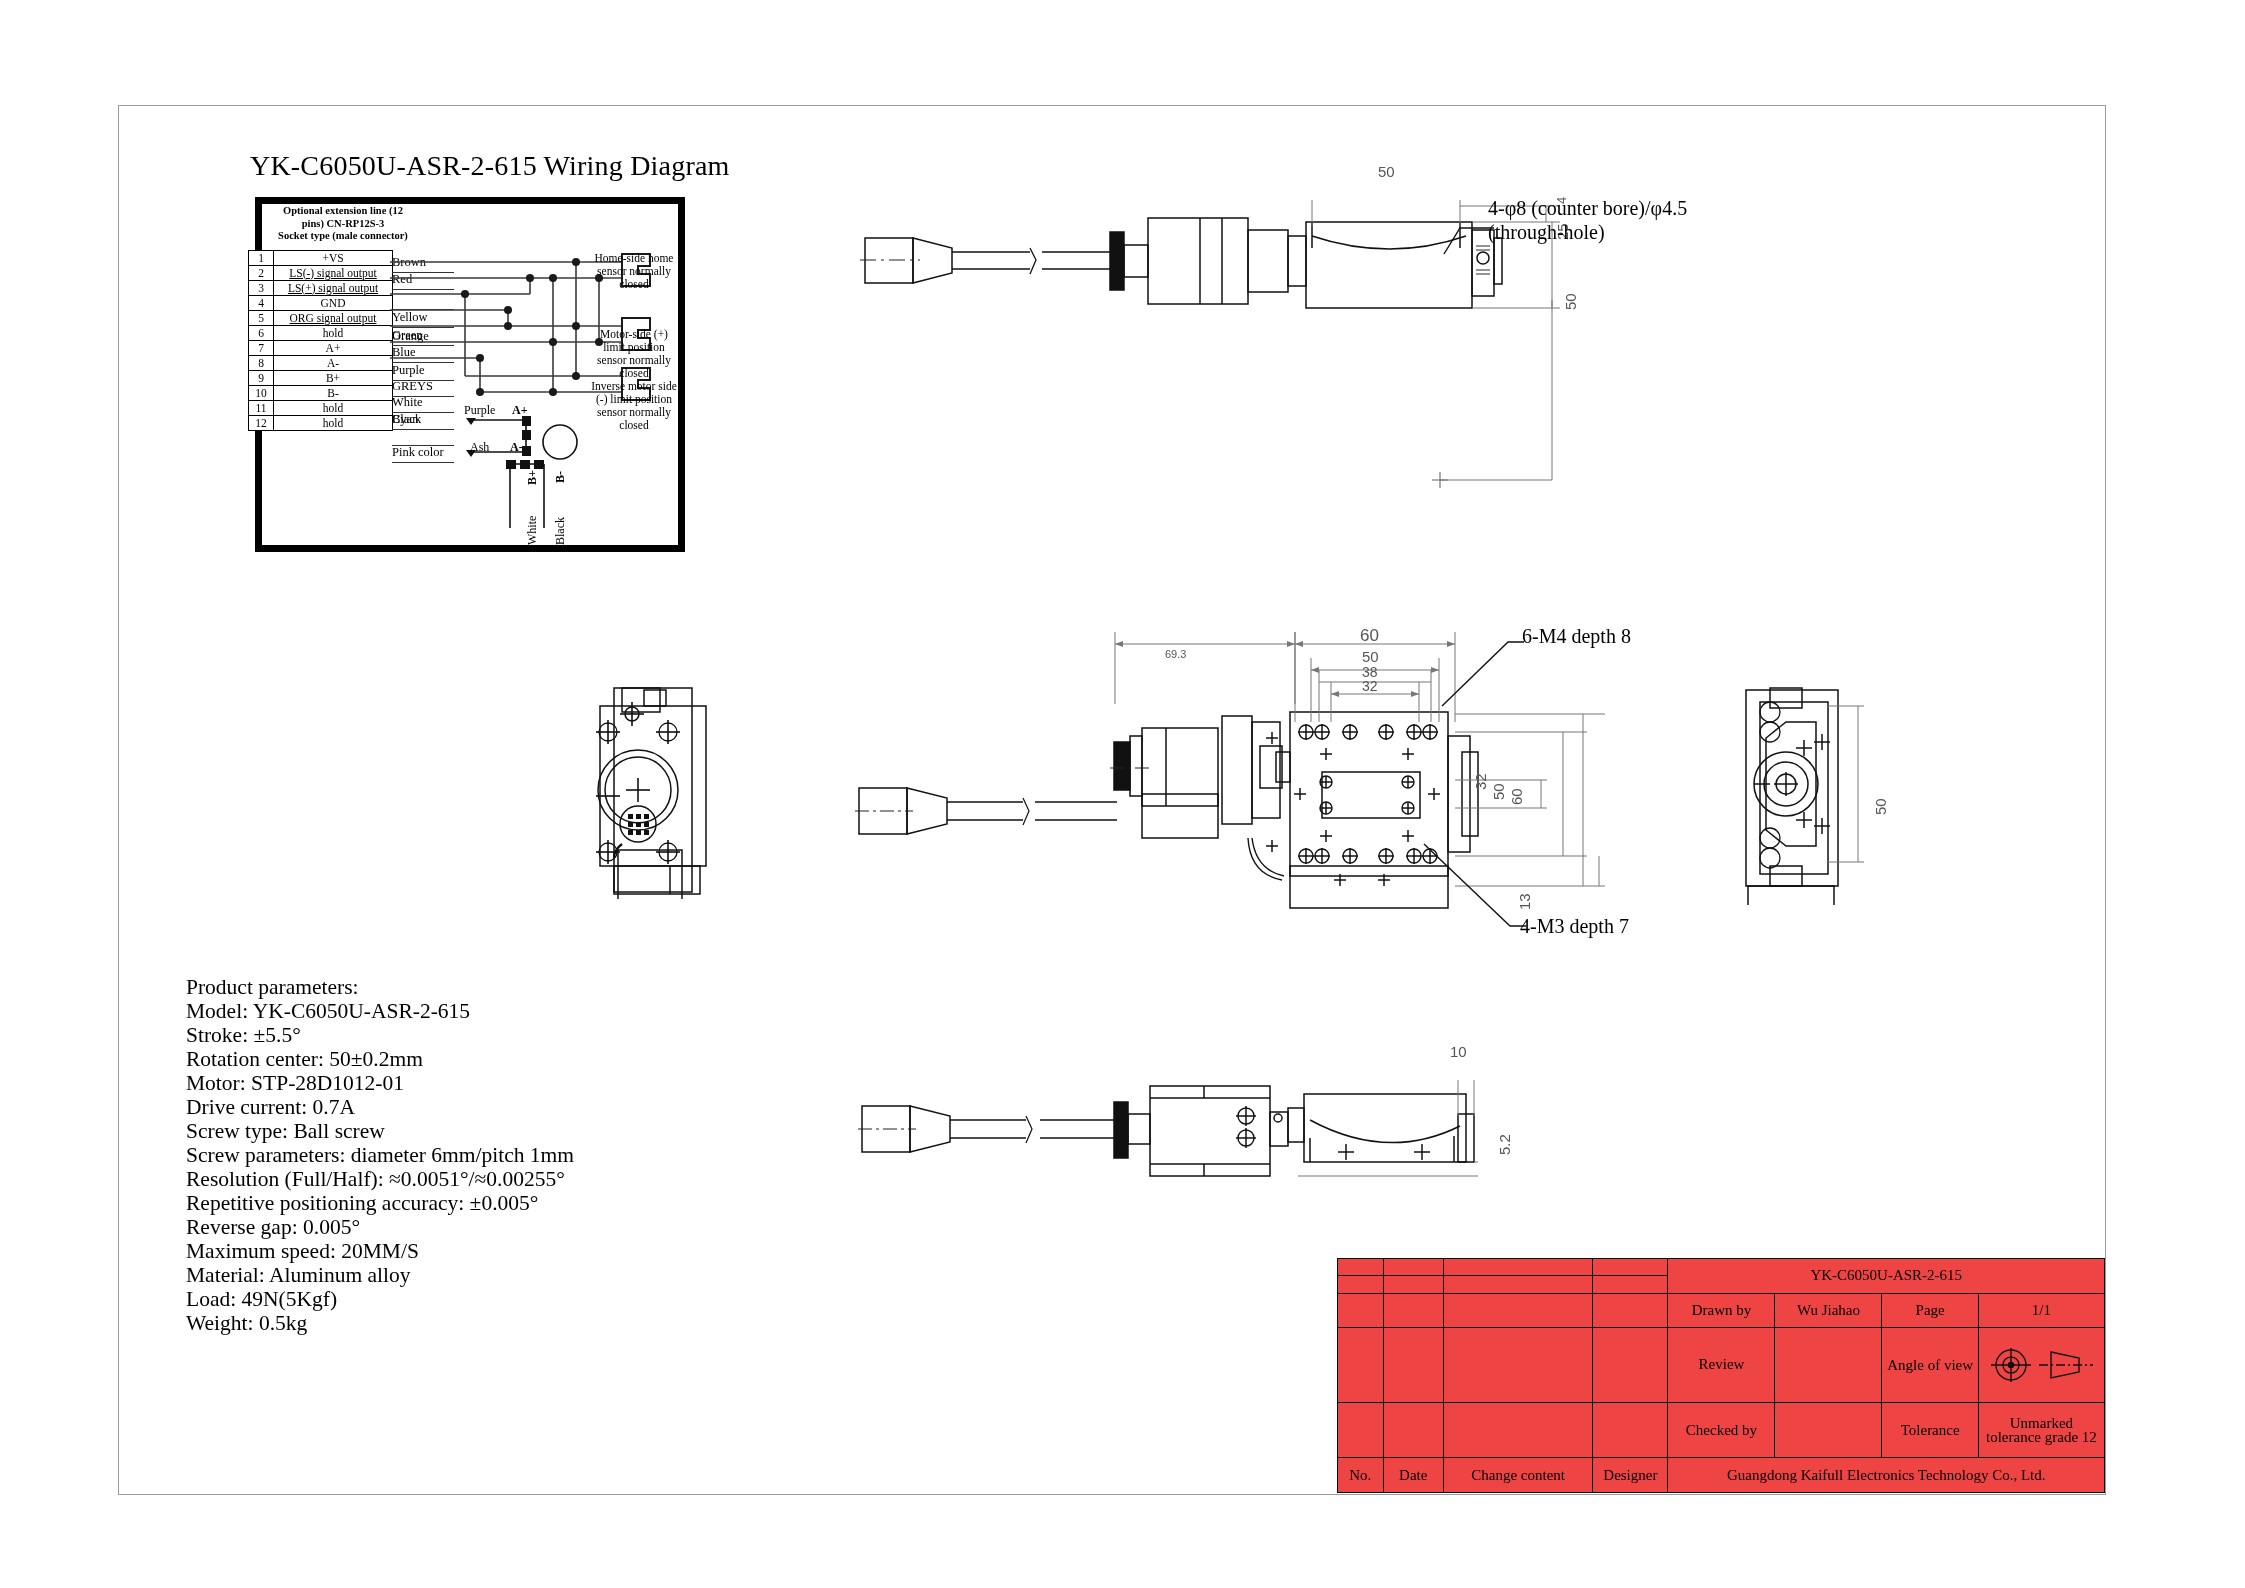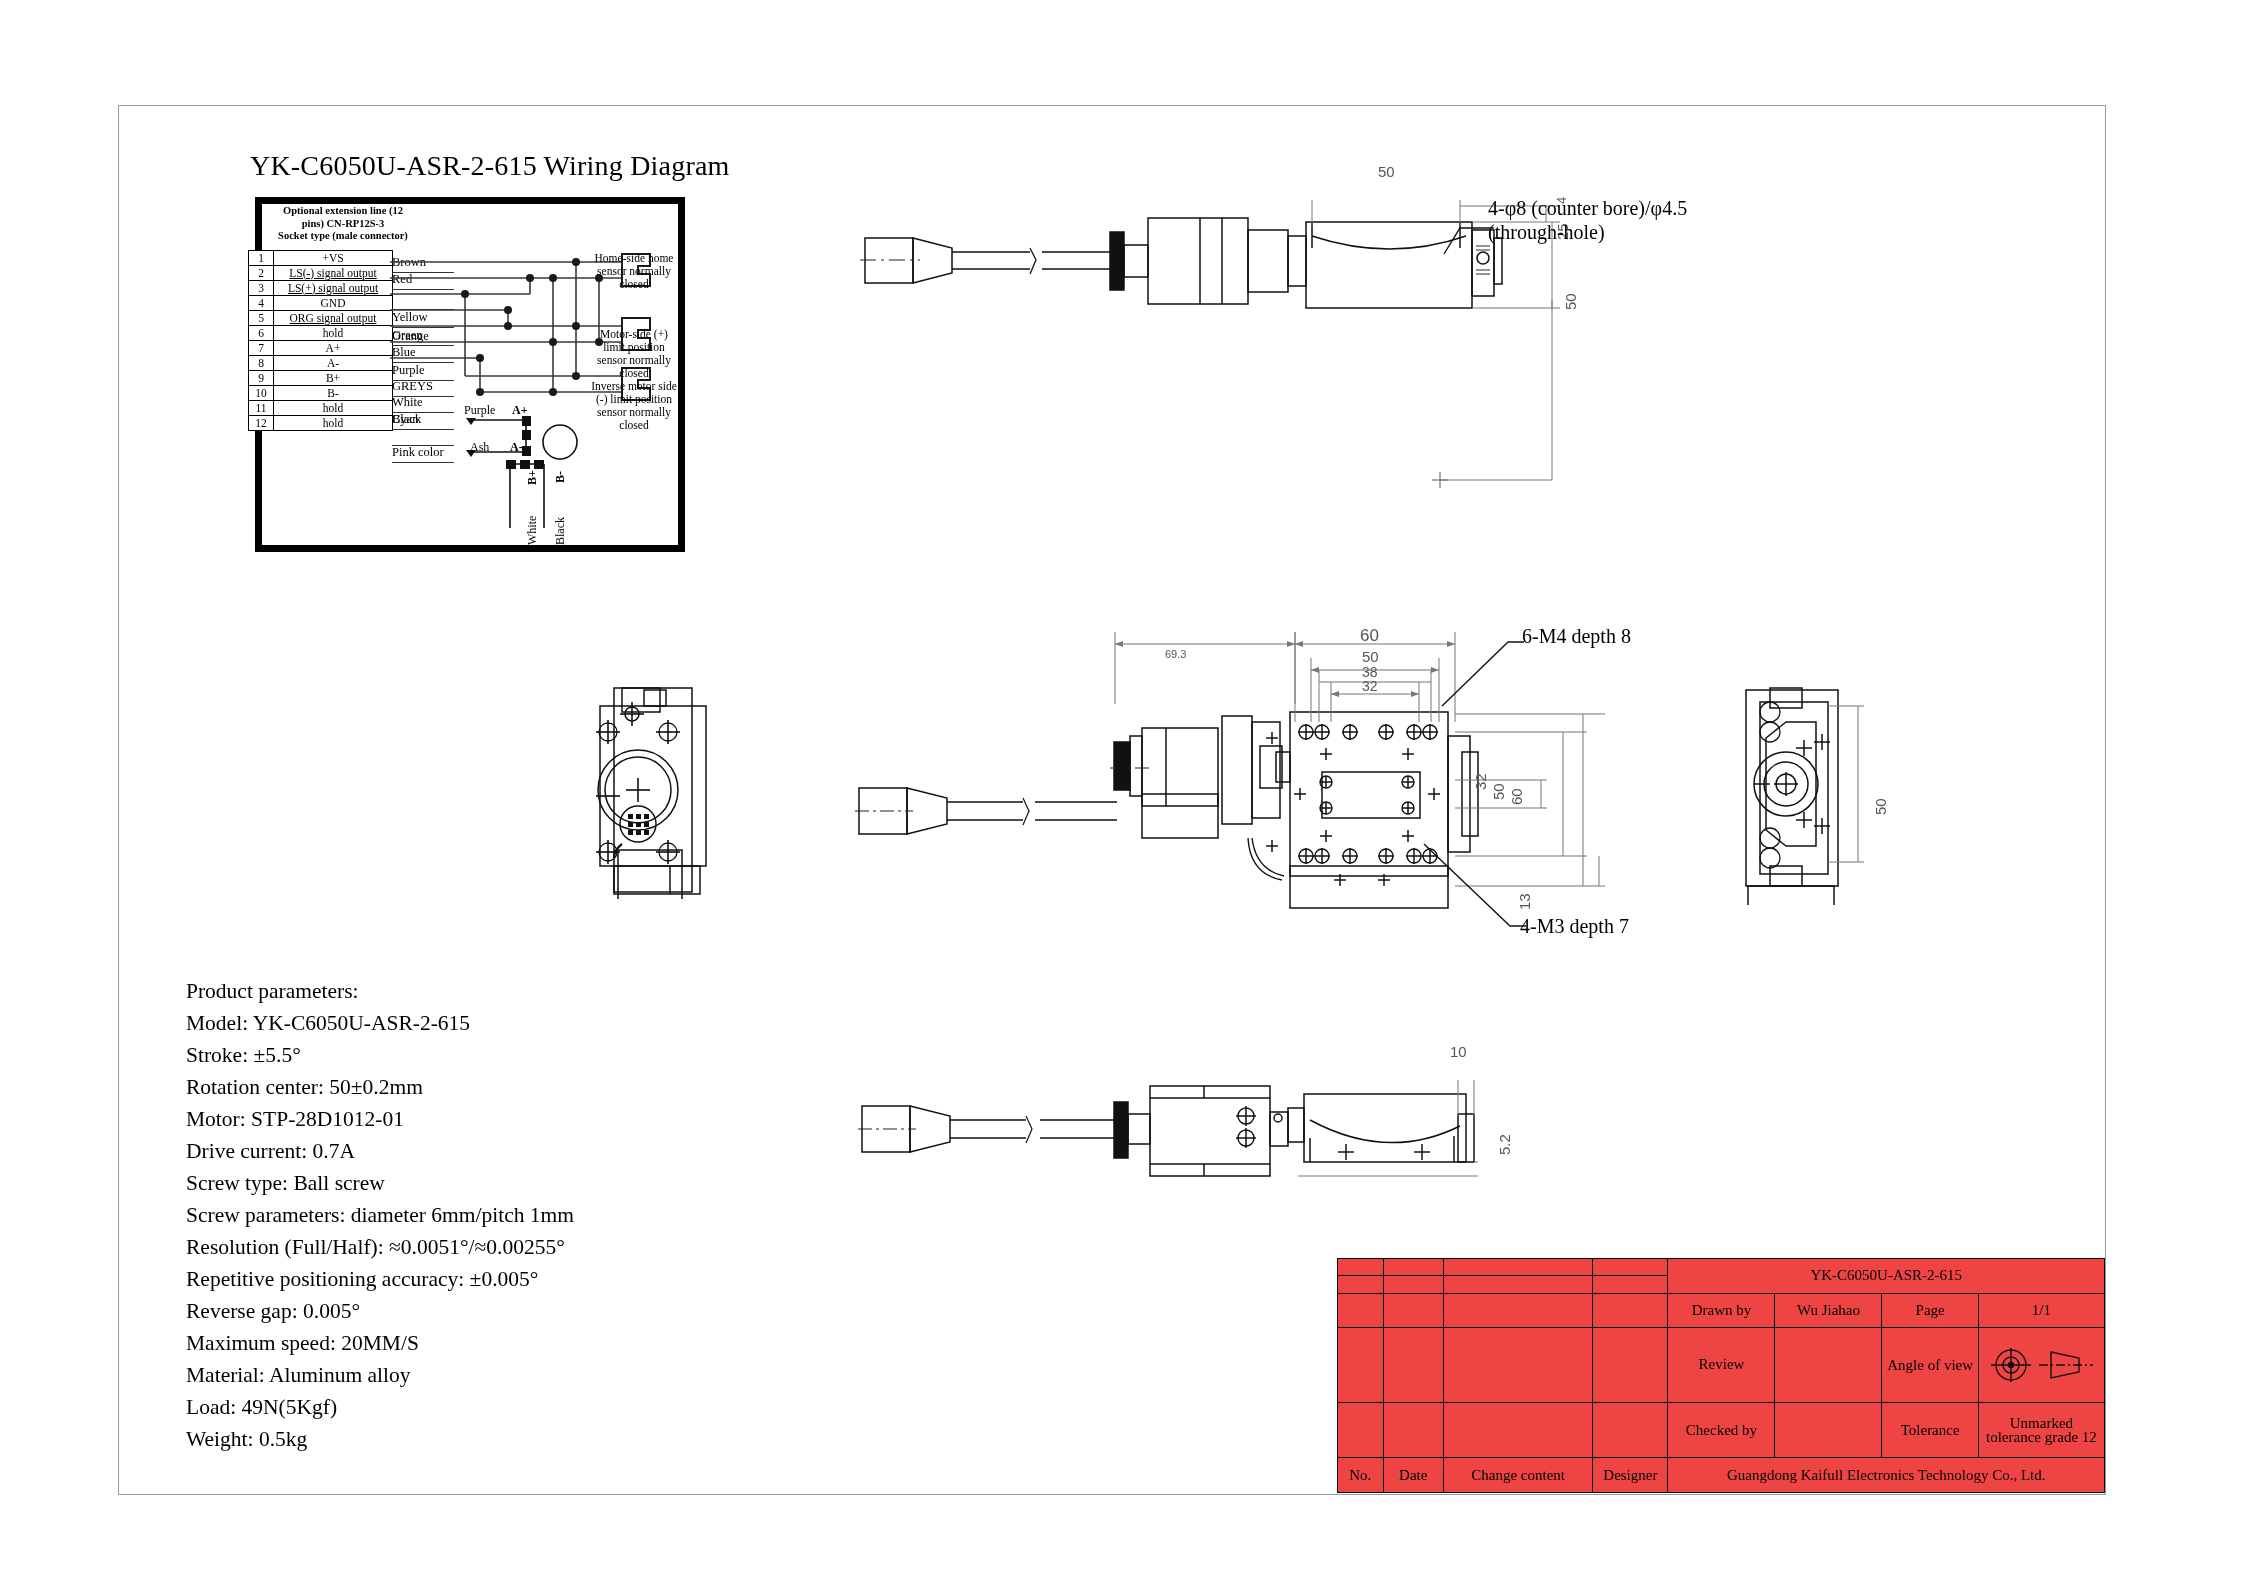--- a/index.html
+++ b/index.html
@@ -28,21 +28,21 @@
   .wire-label{position:absolute;font-size:12.5px;white-space:nowrap;}
   .coil-text{position:absolute;font-size:12px;white-space:nowrap;}
   .coil-text.vert{transform:rotate(-90deg);transform-origin:left top;}
   .coil-bold{font-weight:bold;}
 
   
   .sensor-cap{position:absolute;width:92px;text-align:center;
               font-size:11.5px;line-height:13px;}
 
   
-  #params{left:186px;top:975px;font-size:21.5px;line-height:32px;white-space:pre;}
+  #params{left:186px;top:975px;font-size:21.5px;line-height:24px;white-space:pre;}
 
   
   .callout{position:absolute;font-size:20px;white-space:nowrap;}
 
   
   .dim{position:absolute;font-size:15px;color:#555;white-space:nowrap;
        font-family:"Liberation Sans","DejaVu Sans",sans-serif;}
   .dim.v{transform:rotate(-90deg);transform-origin:left top;}
 
   

